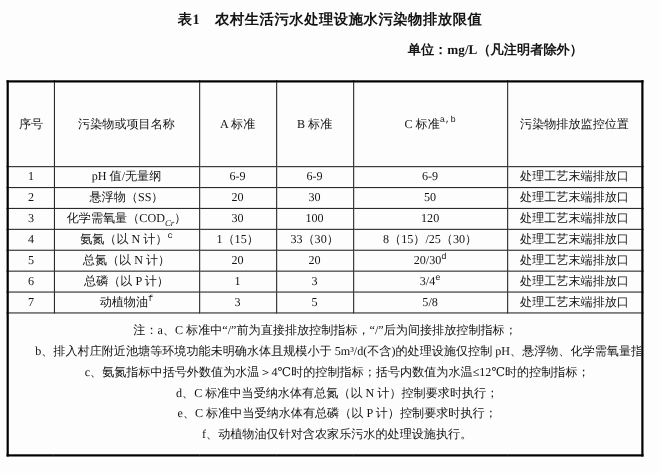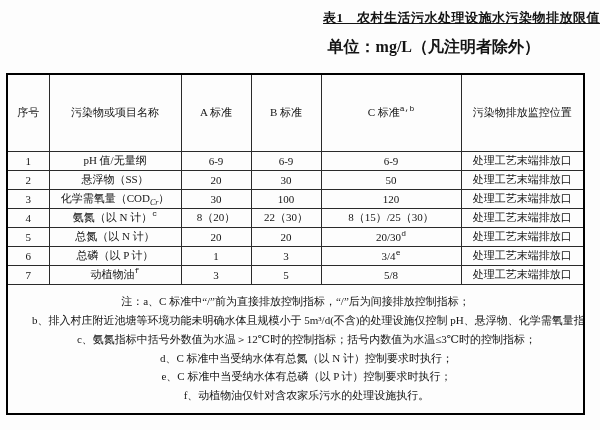--- a/index.html
+++ b/index.html
@@ -5,27 +5,26 @@
   html,body{margin:0;padding:0;}
   body{
     width:600px;height:430px;background:#fdfdfd;
     font-family:"Liberation Serif","DejaVu Serif",serif;
     color:#141414;
     position:relative;
     overflow:hidden;
   }
   .title{
     position:absolute;top:9px;left:0;width:100%;
-    text-align:right;font-weight:bold;font-size:13px;
+    text-align:center;font-weight:bold;font-size:13px;
     letter-spacing:0.5px;
-    text-decoration:underline;
   }
   .unit{
-    position:absolute;top:37px;right:60px;
-    font-weight:bold;font-size:16px;
+    position:absolute;top:37px;right:70px;
+    font-weight:bold;font-size:12px;
   }
   table.limits{
     position:absolute;left:6px;top:73px;
     width:577px;border-collapse:collapse;table-layout:fixed;
     border:2px solid #000;
     font-size:11px;
   }
   table.limits td{
     border:1px solid #2a2a2a;
     text-align:center;vertical-align:middle;
@@ -105,22 +104,22 @@
       <td><span>化学需氧量（COD</span><sub>Cr</sub><span>）</span></td>
       <td>30</td>
       <td>100</td>
       <td>120</td>
       <td>处理工艺末端排放口</td>
     </tr>
 
     <tr class="data">
       <td>4</td>
       <td><span>氨氮（以 N 计）</span><sup>c</sup></td>
-      <td>8（20）</td>
-      <td>22（30）</td>
+      <td>1（15）</td>
+      <td>33（30）</td>
       <td>8（15）/25（30）</td>
       <td>处理工艺末端排放口</td>
     </tr>
 
     <tr class="data">
       <td>5</td>
       <td>总氮（以 N 计）</td>
       <td>20</td>
       <td>20</td>
       <td><span>20/30</span><sup>d</sup></td>
@@ -142,20 +141,20 @@
       <td>3</td>
       <td>5</td>
       <td>5/8</td>
       <td>处理工艺末端排放口</td>
     </tr>
 
     <tr>
       <td class="notes-cell" colspan="6">
         <p class="note first"><span>注：</span><span>a、C 标准中“/”前为直接排放控制指标，“/”后为间接排放控制指标；</span></p>
         <p class="note">b、排入村庄附近池塘等环境功能未明确水体且规模小于 5m³/d(不含)的处理设施仅控制 pH、悬浮物、化学需氧量指标；</p>
-        <p class="note">c、氨氮指标中括号外数值为水温＞12℃时的控制指标；括号内数值为水温≤3℃时的控制指标；</p>
+        <p class="note">c、氨氮指标中括号外数值为水温＞4℃时的控制指标；括号内数值为水温≤12℃时的控制指标；</p>
         <p class="note">d、C 标准中当受纳水体有总氮（以 N 计）控制要求时执行；</p>
         <p class="note">e、C 标准中当受纳水体有总磷（以 P 计）控制要求时执行；</p>
         <p class="note">f、动植物油仅针对含农家乐污水的处理设施执行。</p>
       </td>
     </tr>
   </tbody>
 </table>
 
 </body></html>

